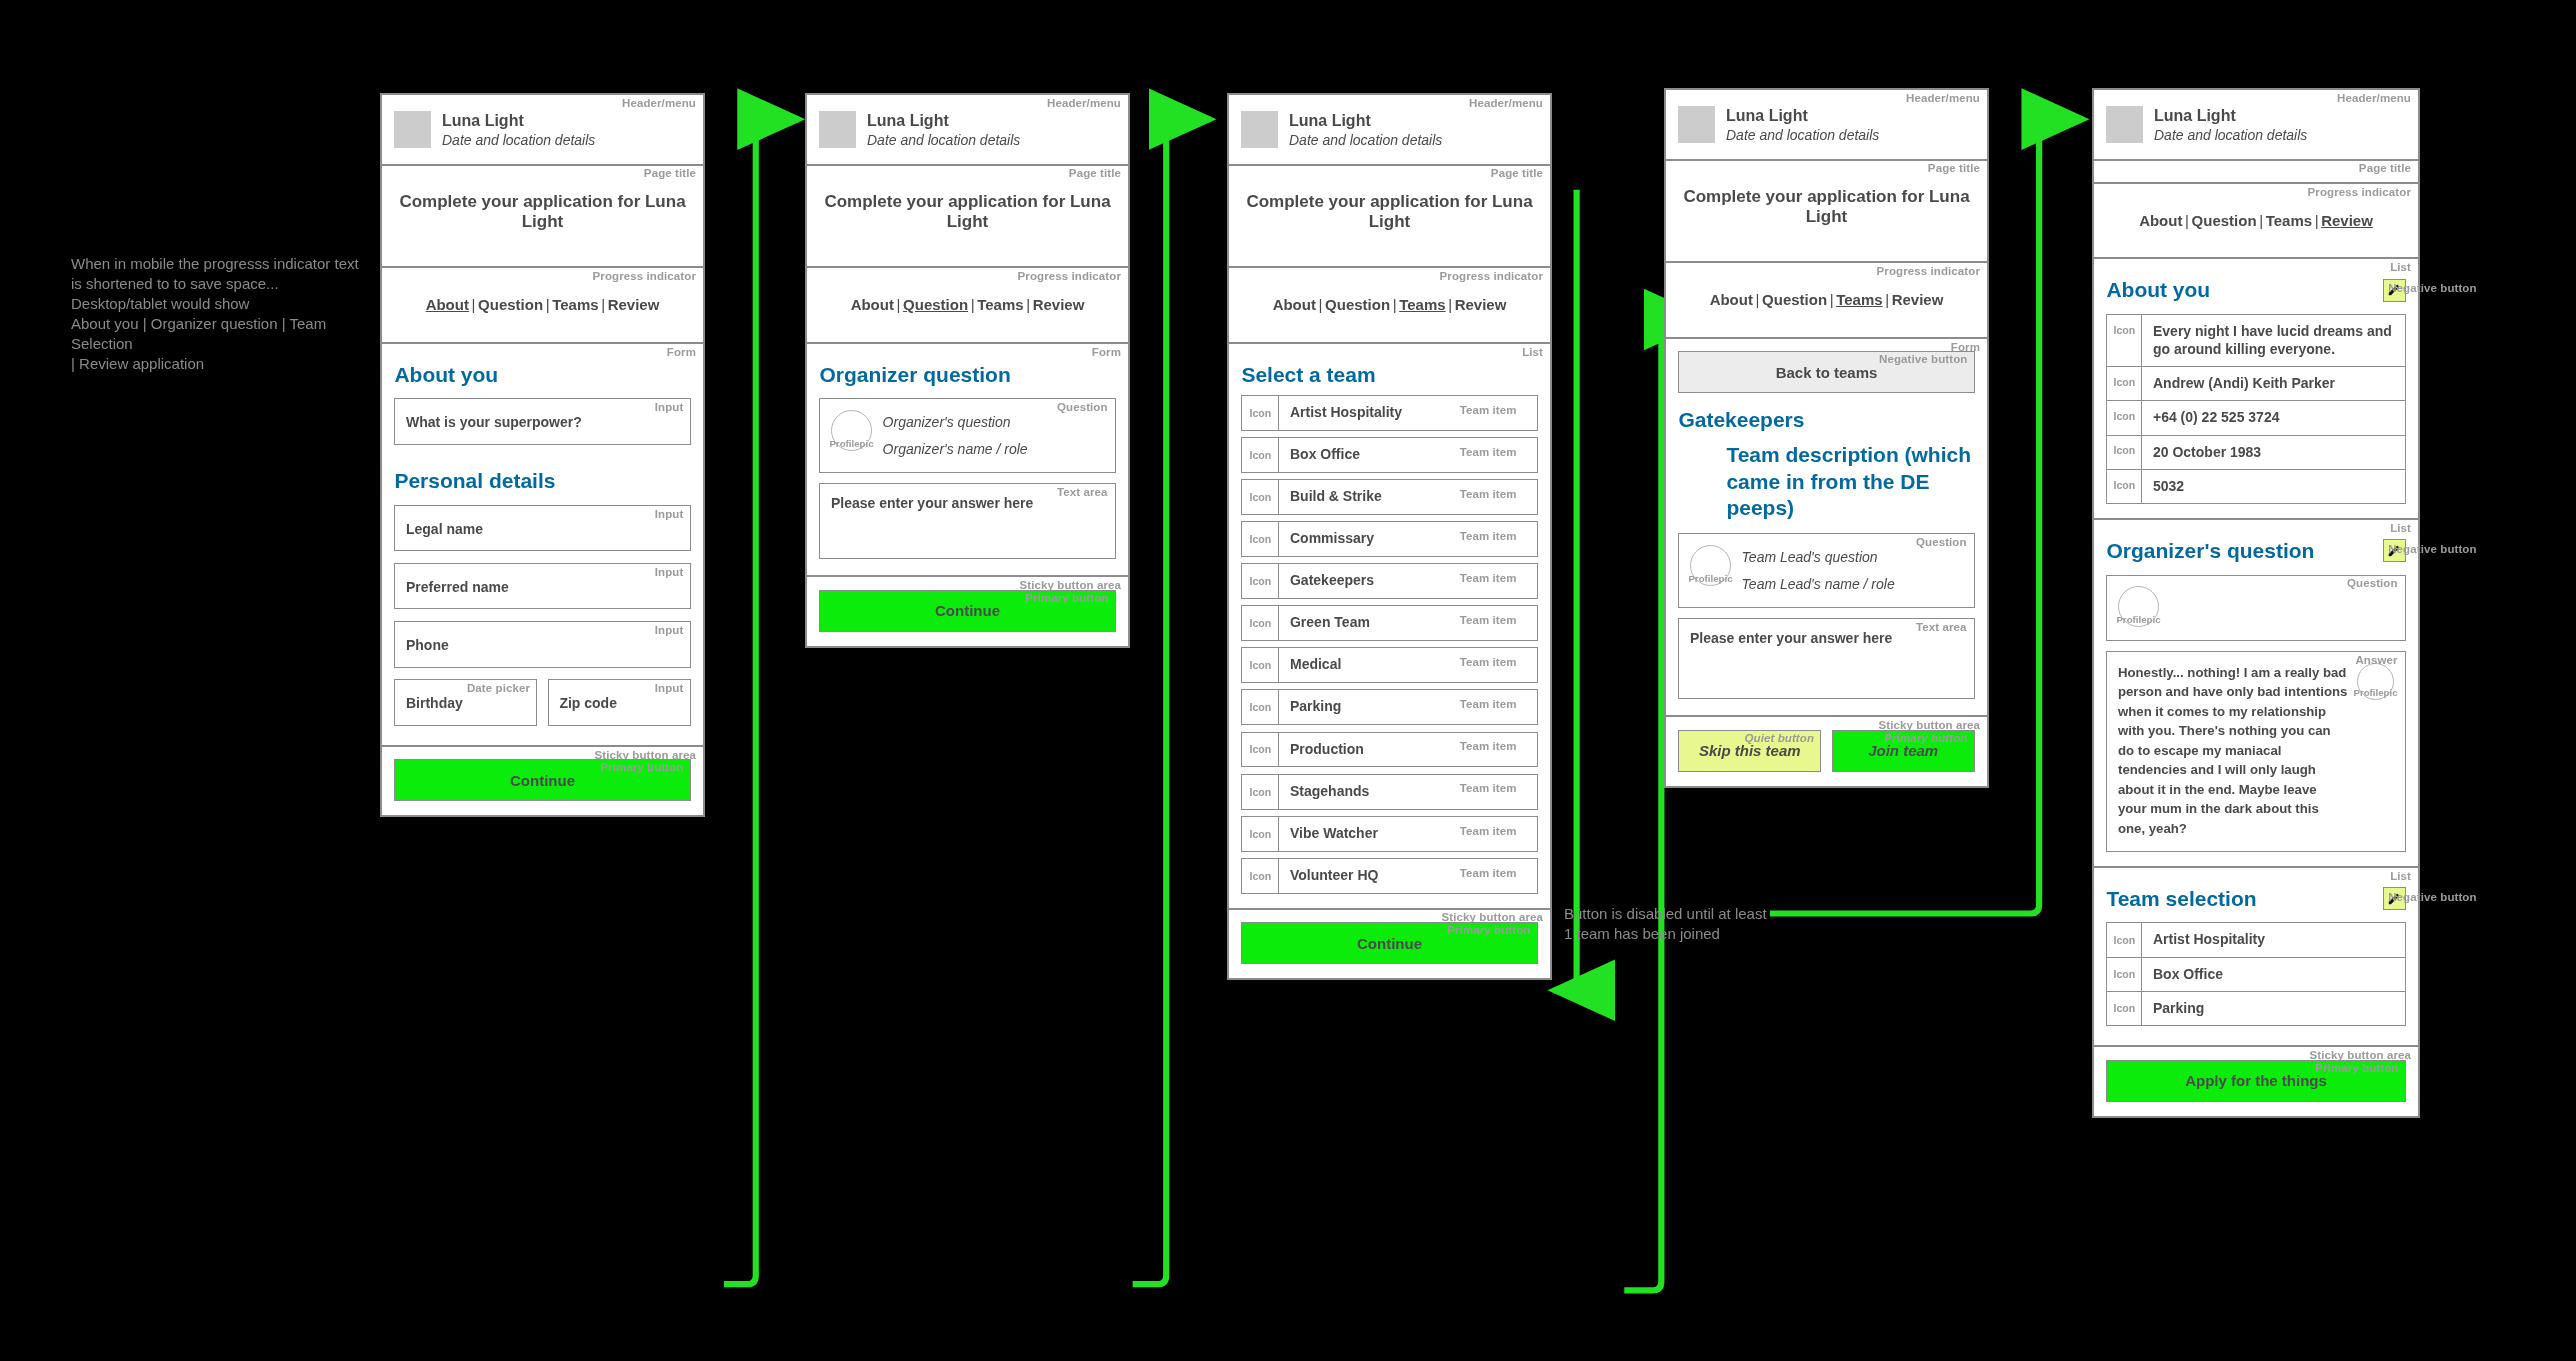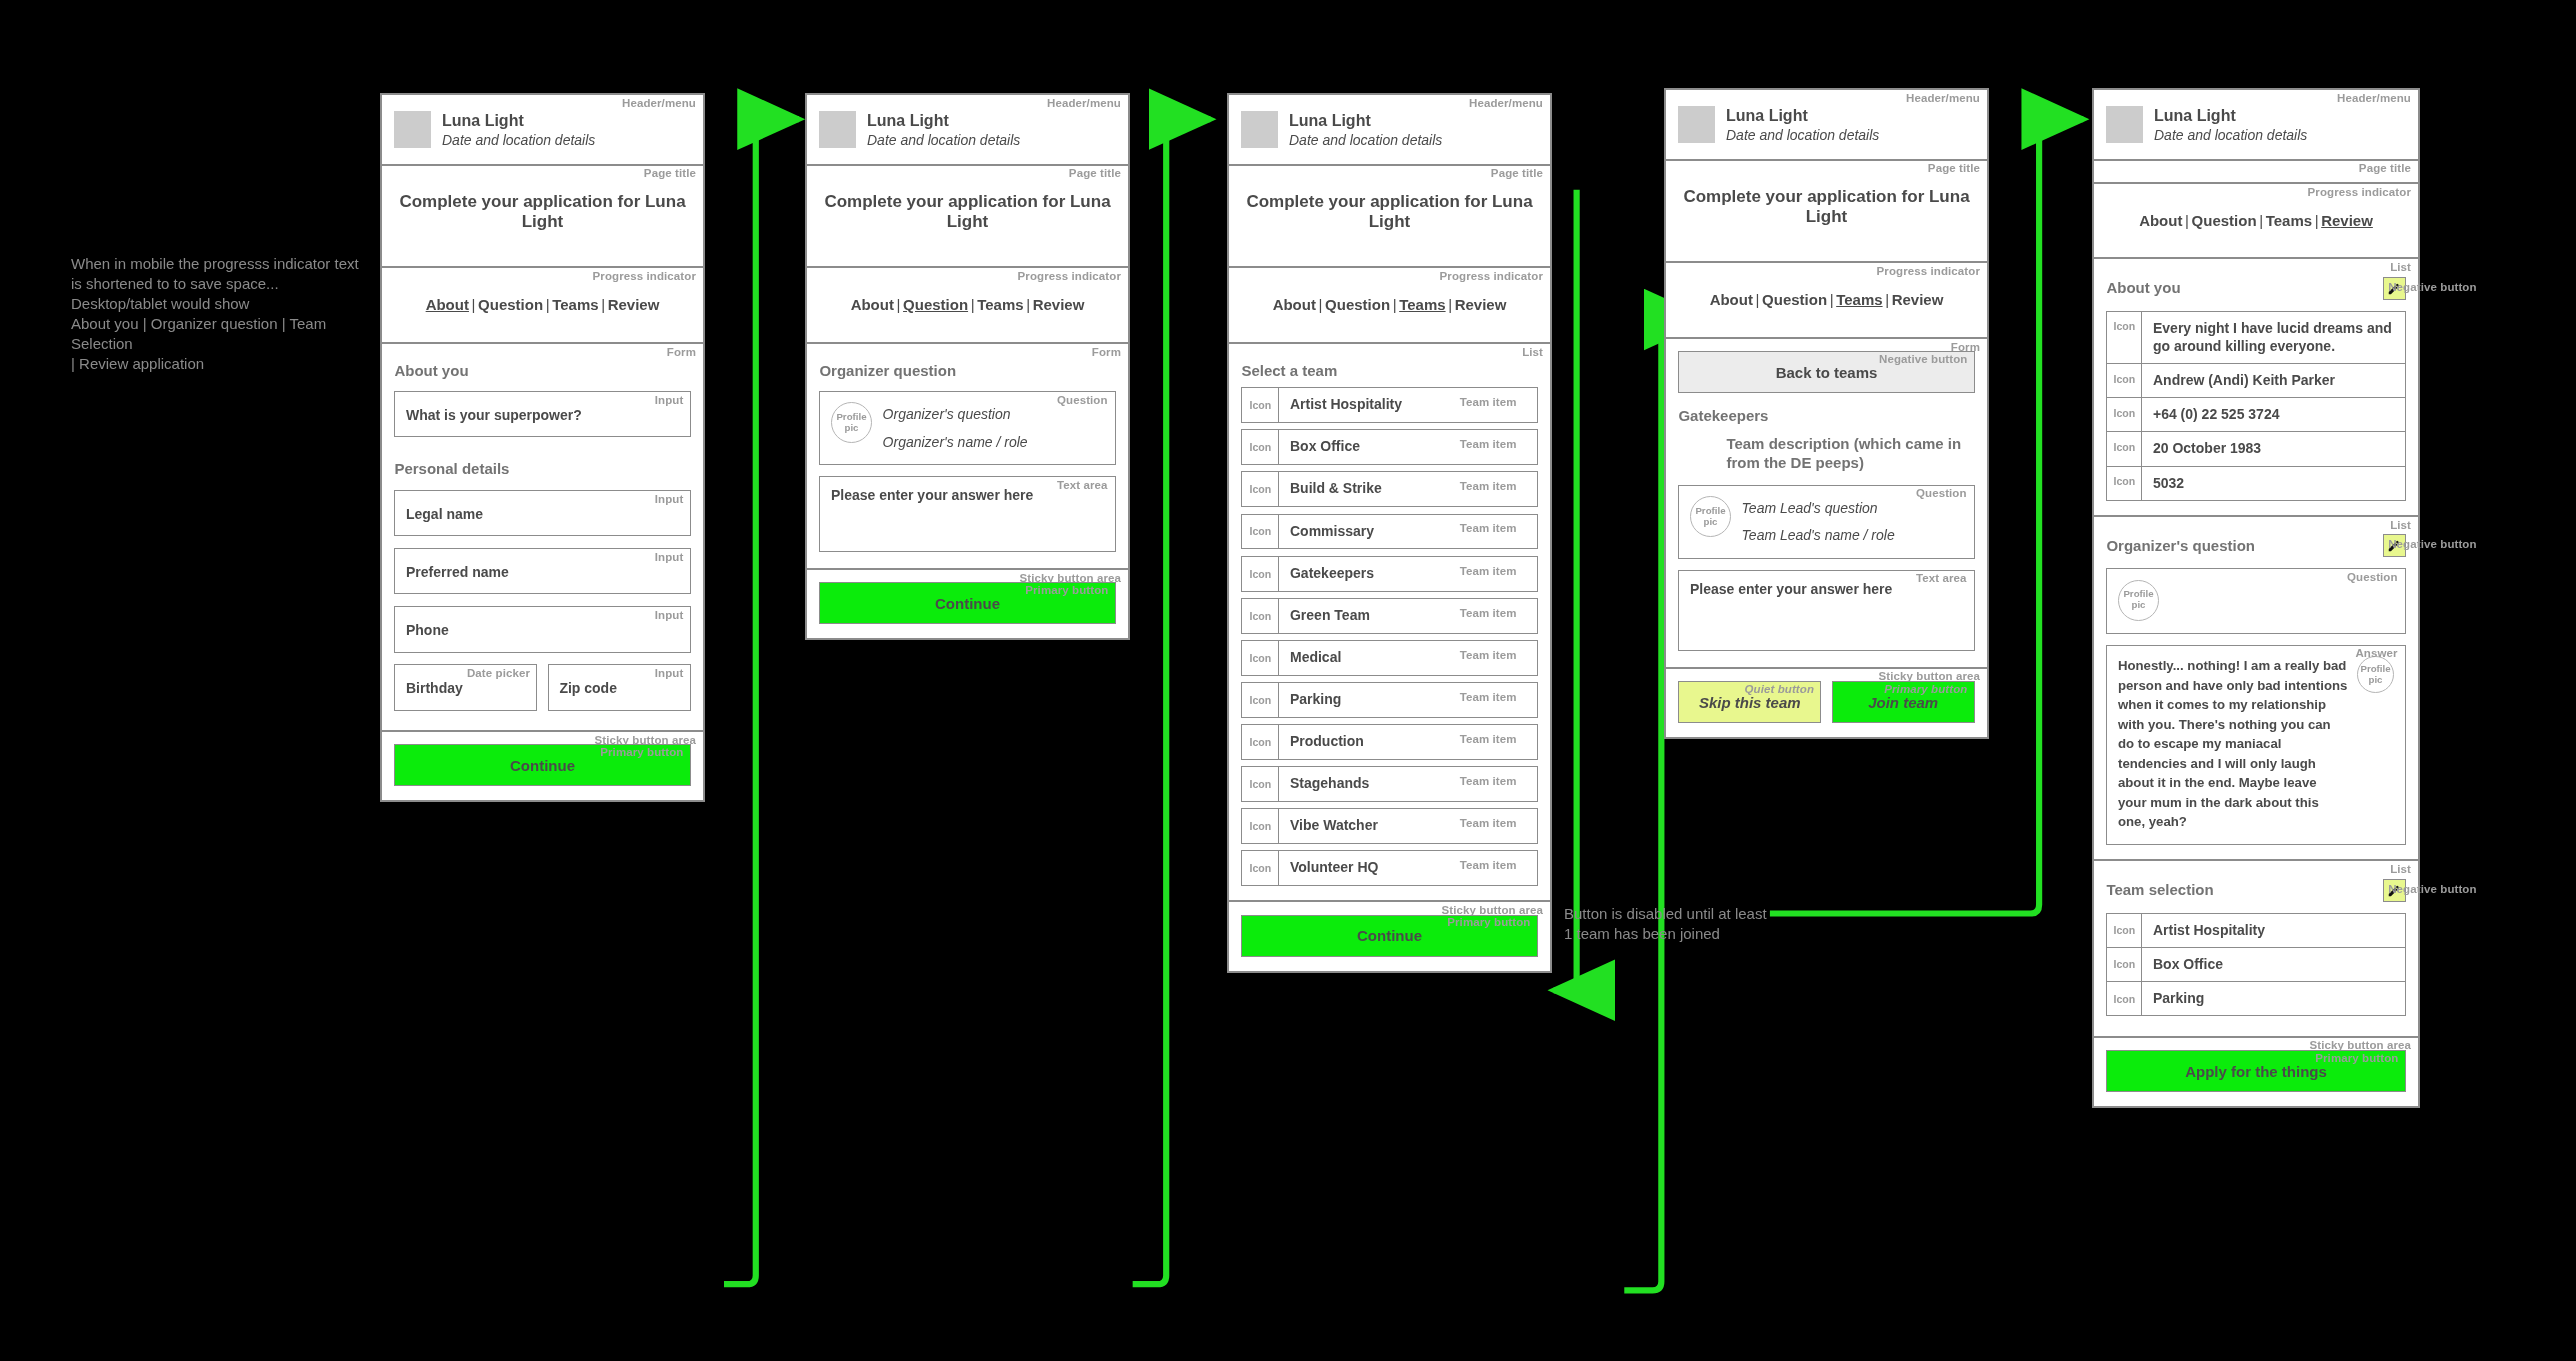--- a/index.html
+++ b/index.html
@@ -66,21 +66,21 @@
   
   .prog {
     text-align: center; padding: 19.4px 3.5px 16px 3.5px;
     font-size: 15px; font-weight: 700; color: #4a4a4a;
   }
   .prog .cur { text-decoration: underline; }
   .prog .sep { font-weight: 400; color: #4a4a4a; padding: 0 2.6px; }
 
   
   .body { padding: 12.4px 12.4px 16px 12.4px; }
-  .h2 { font-size: 15px; font-weight: 700; color: #737373; margin: 5.3px 0 10.6px 0; line-height: 1.25; }
+  .h2 { font-size: 21px; font-weight: 700; color: #0369a1; margin: 5.3px 0 10.6px 0; line-height: 1.25; }
   .h2.tight { margin-bottom: 7px; }
 
   .field {
     position: relative;
     border: 1.8px solid #8c8c8c;
     background: #ffffff;
     padding: 14px 10.6px 12.4px 10.6px;
     margin-bottom: 11.5px;
     font-size: 14px; font-weight: 700; color: #4a4a4a;
     line-height: 1.3;
@@ -93,21 +93,21 @@
   .qblock {
     position: relative;
     border: 1.8px solid #8c8c8c;
     padding: 10.6px 10.6px 12.4px 10.6px;
     display: flex; gap: 10.6px; align-items: flex-start;
     margin-bottom: 10.6px;
   }
   .ppic {
     width: 41px; height: 41px; border-radius: 50%;
     border: 1.8px solid #b5b5b5; flex: none;
-    display: flex; flex-direction: column; align-items: center; justify-content: center;
+    display: flex; flex-direction: row; align-items: flex-end; justify-content: center;
     font-size: 9.7px; font-weight: 700; color: #9b9b9b; line-height: 1.12;
   }
   .qtext { padding-top: 1.8px; }
   .qline { font-size: 14px; font-style: italic; color: #4a4a4a; line-height: 1.45; }
   .qline.solid { font-style: normal; font-weight: 700; line-height: 1.3; }
   .qline.solid + .qline.solid { margin-top: 10.6px; }
 
   .textarea {
     position: relative;
     border: 1.8px solid #8c8c8c;

